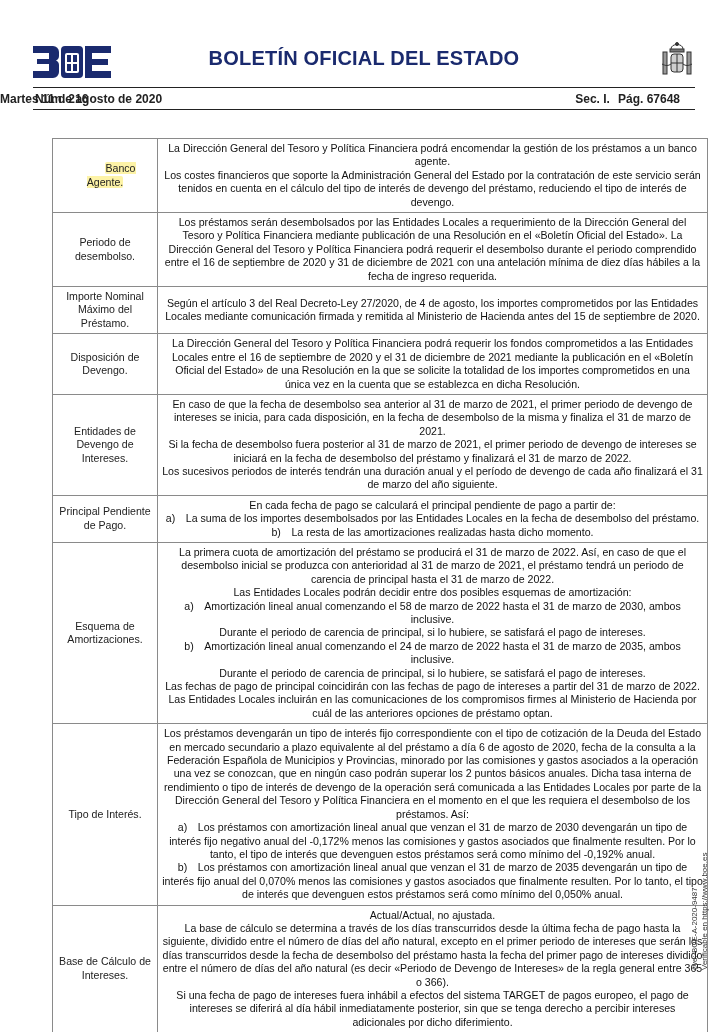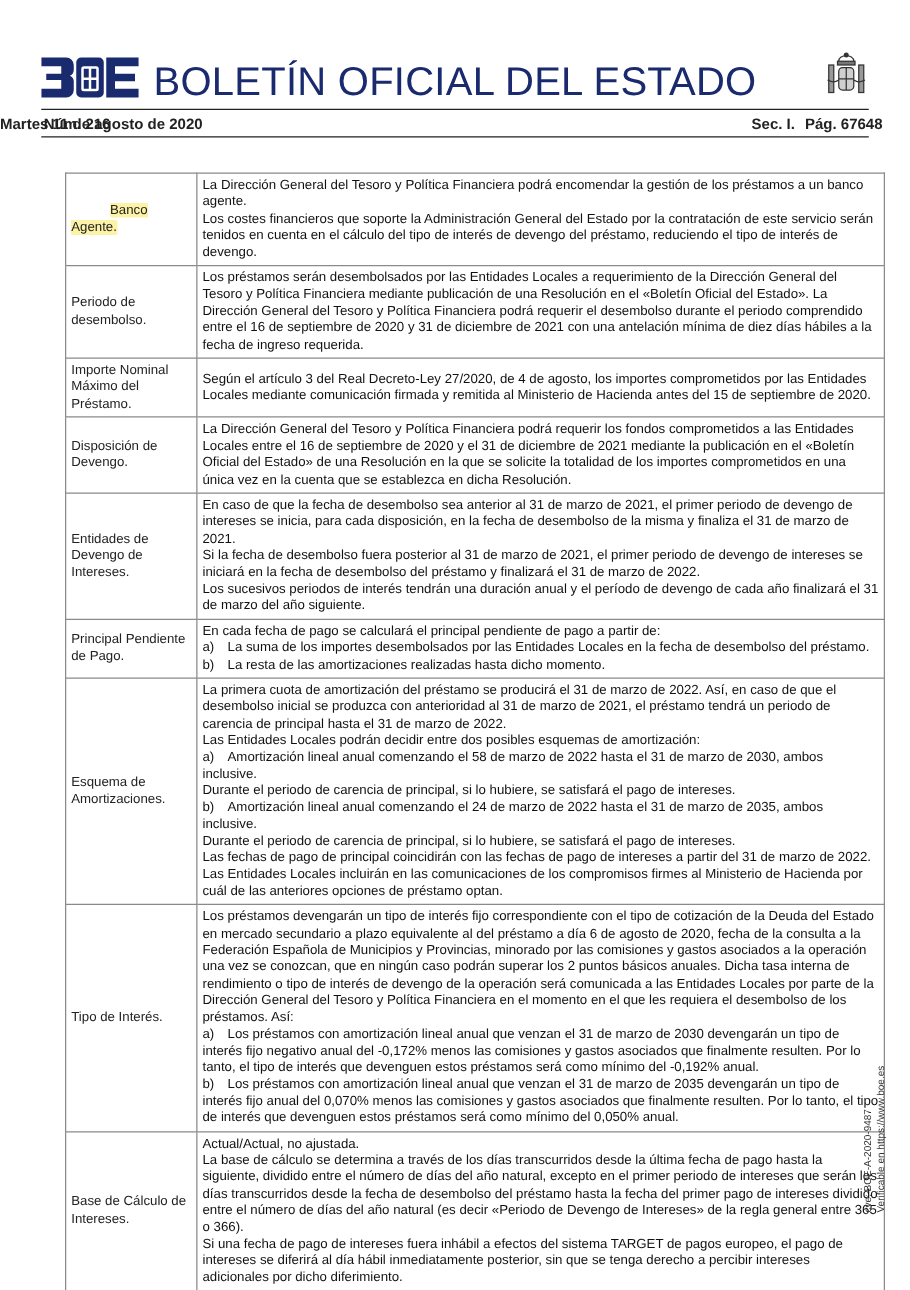--- a/index.html
+++ b/index.html
@@ -1,34 +1,34 @@
 <!DOCTYPE html>
 <html><head>
 <meta charset="utf-8">
 <style>
   html, body { margin: 0; padding: 0; background: #ffffff; }
   body { width: 728px; height: 1032px; position: relative; overflow: hidden;
          font-family: "Liberation Sans", sans-serif; color: #111; }
   .header { position: absolute; left: 0; top: 0; width: 728px; height: 110px; }
   .boe-logo { position: absolute; left: 33px; top: 44px; width: 78px; height: 36px; }
   .doc-title { position: absolute; left: 0; width: 728px; top: 47px; text-align: center;
-               font-weight: normal; font-size: 32px; color: #1a2a6e; letter-spacing: 0.2px; }
+               font-weight: bold; font-size: 20px; color: #1a2a6e; letter-spacing: 0.2px; }
   .crest { position: absolute; left: 660px; top: 40px; width: 34px; height: 42px; }
   .rule { position: absolute; left: 33px; width: 662px; height: 1px; background: #222; }
   .rule.top { top: 87px; }
   .rule.bottom { top: 109px; }
   .meta { position: absolute; top: 92px; font-weight: bold; font-size: 12px; color: #222; text-align: right; }
   .meta.num { left: 35px; }
   .meta.date { left: 0; width: 728px; text-align: left; }
-  .meta.sec { right: 22px; }
+  .meta.sec { right: 48px; }
   .meta.sec span { margin-left: 8px; }
 
   table.terms { position: absolute; left: 52px; top: 138px; width: 656px; border-collapse: collapse;
                 font-size: 10.6px; line-height: 13.4px; }
-  table.terms td { border: 1px solid #8a8a8a; vertical-align: middle; padding: 3px 4px 3px 4px; }
+  table.terms td { border: 1px solid #8a8a8a; vertical-align: middle; padding: 3px 4px 3px 4px; text-align: center; }
   table.terms td.label { width: 96px; color: #222; }
   table.terms td.content { color: #111; }
   .hl { background: #fdf3a7; border-radius: 2px; margin-left: 31px; }
   .p { display: block; }
 
   .side-note { position: absolute; left: 690px; top: 970px; transform: rotate(-90deg);
                transform-origin: left top; font-size: 8px; line-height: 10px; color: #333;
                white-space: nowrap; width: 160px; }
 </style>
 </head>

